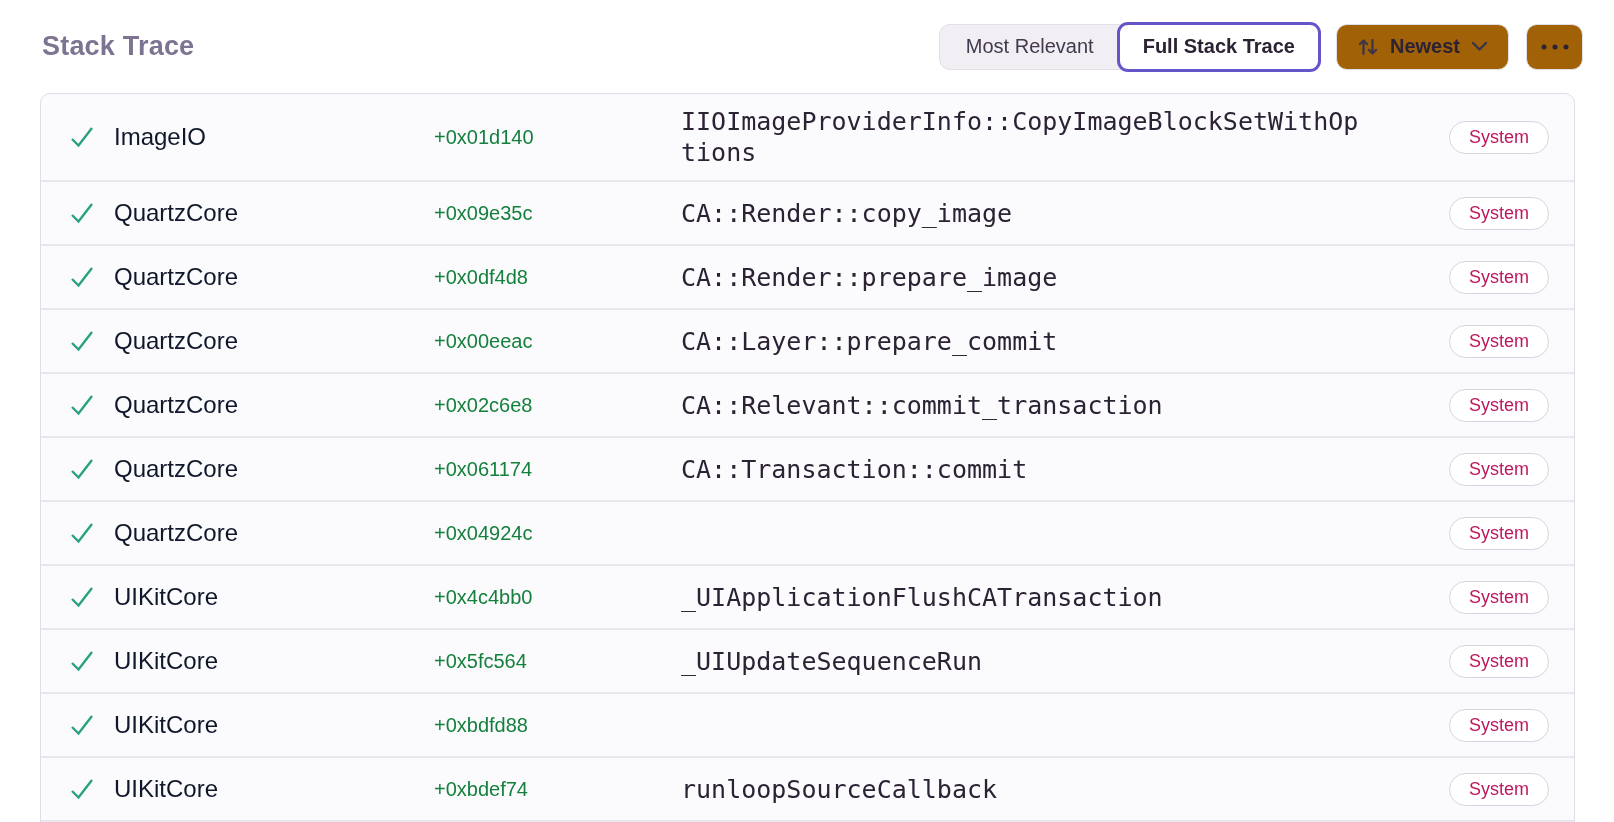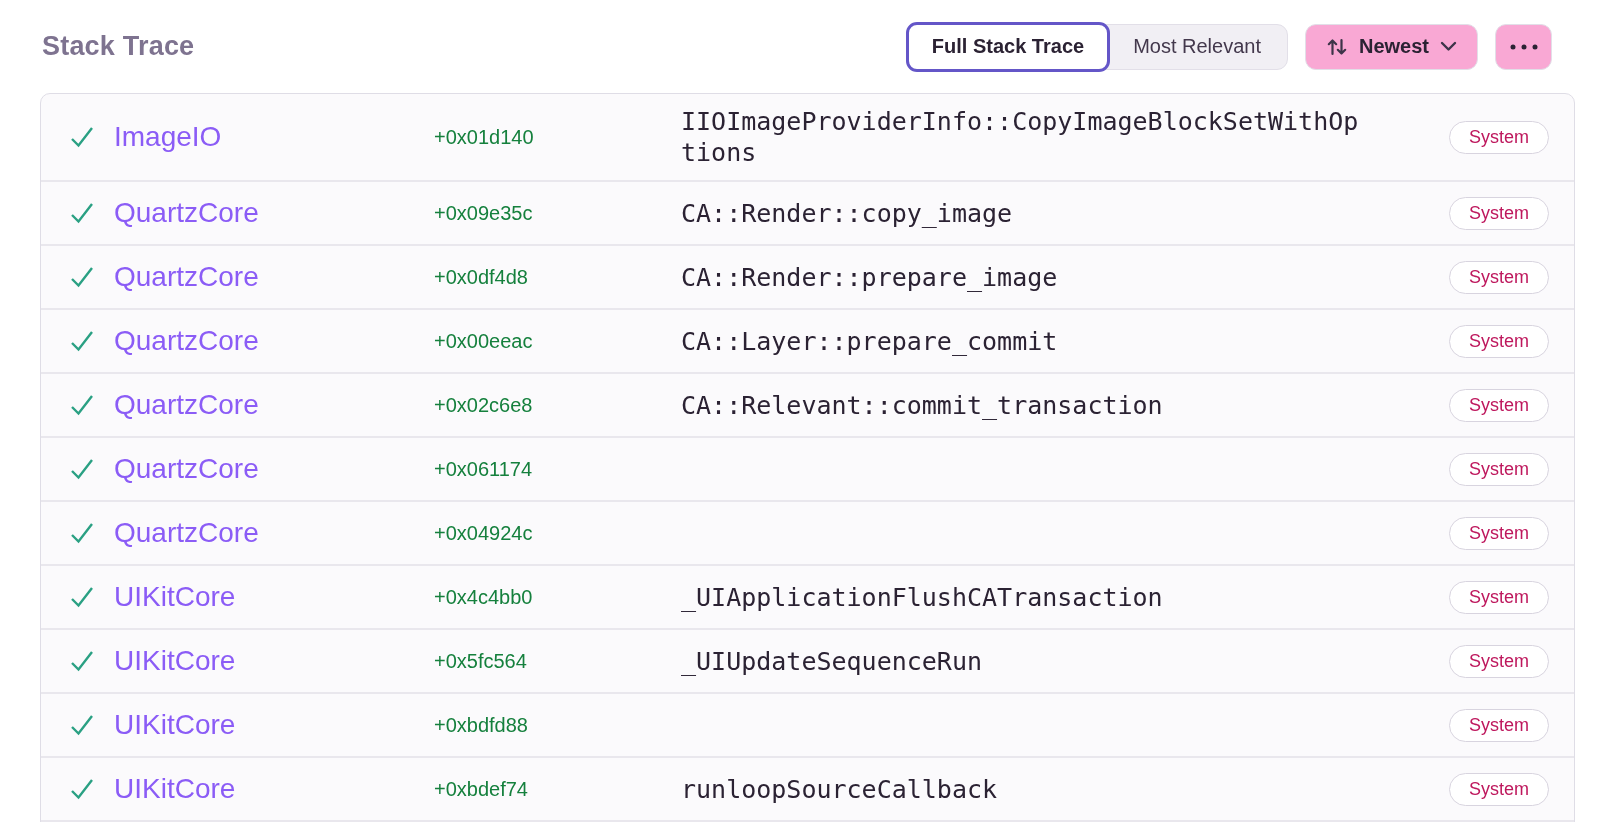--- a/index.html
+++ b/index.html
@@ -8,21 +8,21 @@
     width: 1614px; height: 822px; overflow: hidden;
     background: #ffffff;
     font-family: "Liberation Sans", sans-serif;
     color: #2B2233;
   }
 
   
   .header {
     height: 93px;
     display: flex; align-items: center;
-    padding: 0 62px 0 42px;
+    padding: 0 31px 0 42px;
   }
   .title {
     font-size: 27px; font-weight: 700; color: #7E7390;
     letter-spacing: 0.2px;
   }
   .controls { margin-left: auto; display: flex; align-items: center; gap: 17px; }
 
   .segmented {
     display: flex; align-items: stretch;
     background: #F1EFF4;
@@ -44,21 +44,21 @@
     border: 3px solid #6456C8;
     margin: -3px;
     padding: 0 23px;
     font-weight: 700; color: #2B2233;
     z-index: 1;
   }
 
   .btn {
     appearance: none; font-family: inherit;
     display: flex; align-items: center; gap: 11px;
-    background: #f9a8d4;
+    background: #a16207;
     border: 1.5px solid #E2DFE8;
     border-radius: 11px;
     height: 46px; padding: 0 20px;
     font-size: 20px; font-weight: 700; color: #2B2233;
     cursor: pointer; white-space: nowrap;
   }
   .btn-more { width: 57px; justify-content: center; padding: 0; }
   .icon { display: inline-flex; align-items: center; justify-content: center; }
 
   
@@ -69,21 +69,21 @@
     background: #FBFAFC;
     overflow: hidden;
   }
   .row {
     display: flex; align-items: center;
     min-height: 64px;
     padding: 12px 25px 12px 28px;
   }
   .row + .row { border-top: 2px solid #E9E7ED; }
   .col-check { flex: 0 0 26px; margin-right: 19px; display: inline-flex; }
-  .col-module { flex: 0 0 320px; font-size: 28px; color: #8b5cf6; }
+  .col-module { flex: 0 0 320px; font-size: 24px; color: #0f172a; }
   .col-address {
     flex: 0 0 247px; font-size: 20px; color: #15803d;
     text-decoration: none; cursor: pointer;
   }
   .col-function {
     flex: 0 0 685px;
     font-family: "DejaVu Sans Mono", monospace;
     font-size: 25px; line-height: 31px;
     word-break: break-all;
     color: #2B2233;
@@ -100,22 +100,22 @@
   .row-overflow { height: 40px; }
 </style>
 </head>
 <body>
 
 <div class="header">
   <div class="title">Stack Trace</div>
 
   <div class="controls">
     <div class="segmented">
+        <button class="segment">Most Relevant</button>
         <button class="segment active">Full Stack Trace</button>
-        <button class="segment">Most Relevant</button>
       </div>
 
     <button class="btn">
       <span class="icon">
         <svg width="22" height="22" viewBox="0 0 22 22" fill="none">
           <path d="M6.5 18 V4.5 M2.8 8.2 L6.5 4.5 L10.2 8.2" stroke="#3D3449" stroke-width="2.2" stroke-linecap="round" stroke-linejoin="round"></path>
           <path d="M15.5 4 V17.5 M11.8 13.8 L15.5 17.5 L19.2 13.8" stroke="#3D3449" stroke-width="2.2" stroke-linecap="round" stroke-linejoin="round"></path>
         </svg>
       </span>
       <span>Newest</span>
@@ -195,20 +195,21 @@
       <span class="badge">System</span>
     </div>
     <div class="row">
       <span class="col-check">
         <svg width="26" height="26" viewBox="0 0 26 26" fill="none">
           <path d="M3 15 L9.5 21.5 L23 4" stroke="#2AA083" stroke-width="2.4" stroke-linejoin="miter"></path>
         </svg>
       </span>
       <span class="col-module">QuartzCore</span>
       <a class="col-address">+0x061174</a>
+      <span class="col-function">CA::Transaction::commit</span>
       <span class="badge">System</span>
     </div>
     <div class="row">
       <span class="col-check">
         <svg width="26" height="26" viewBox="0 0 26 26" fill="none">
           <path d="M3 15 L9.5 21.5 L23 4" stroke="#2AA083" stroke-width="2.4" stroke-linejoin="miter"></path>
         </svg>
       </span>
       <span class="col-module">QuartzCore</span>
       <a class="col-address">+0x04924c</a>

